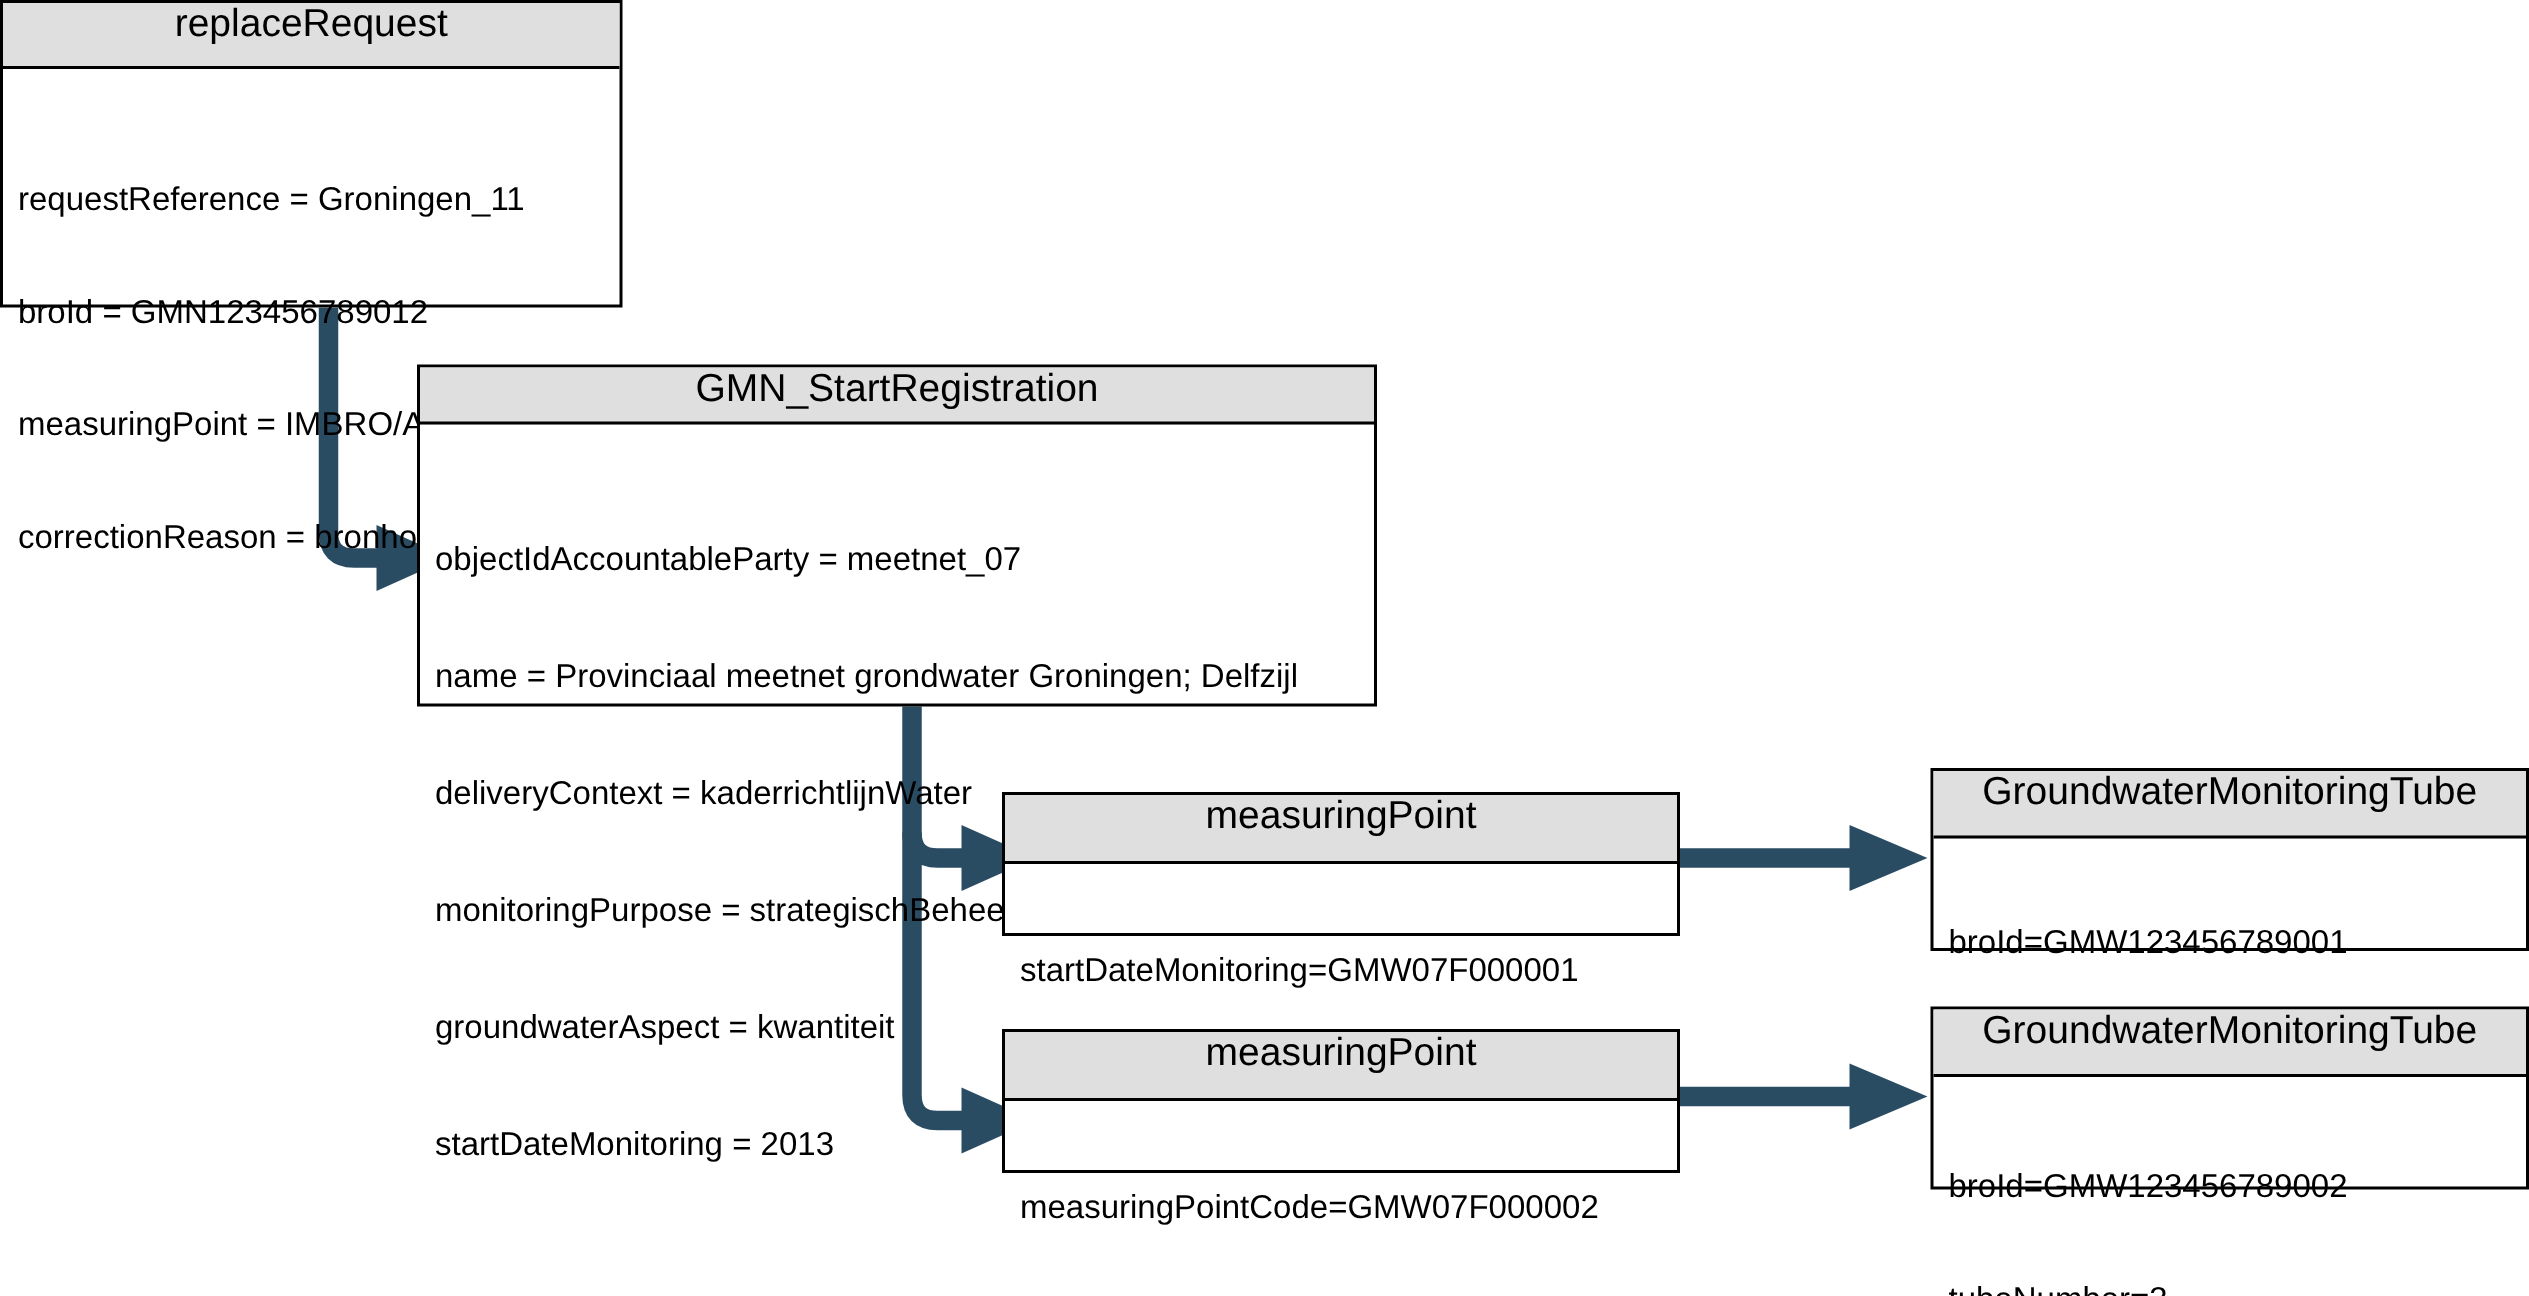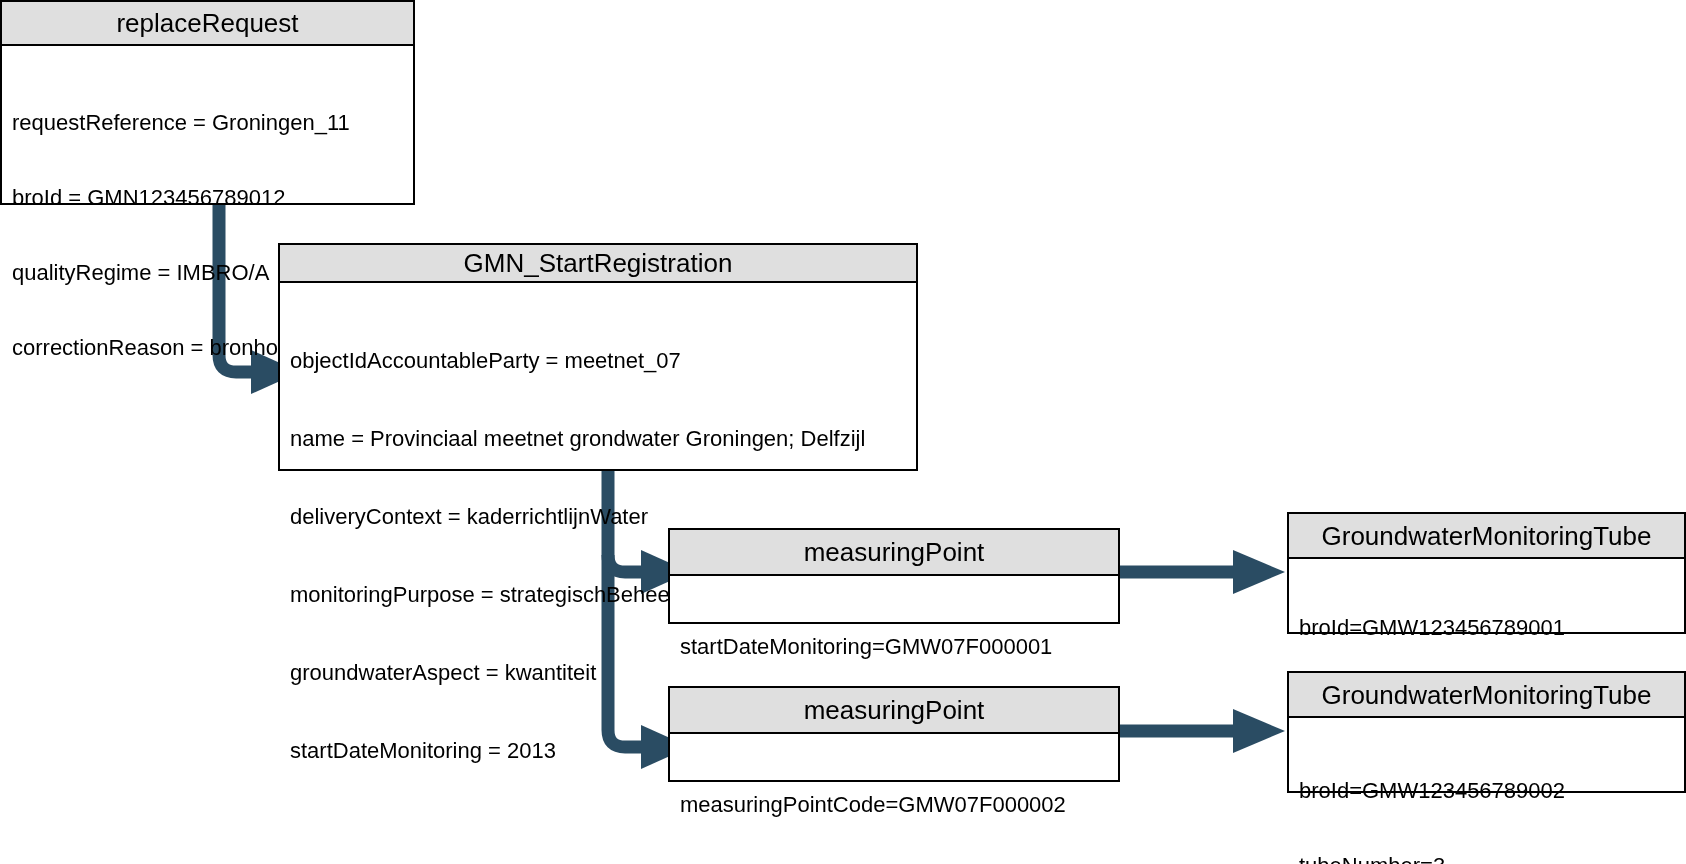--- a/index.html
+++ b/index.html
@@ -28,21 +28,20 @@
     box-sizing: border-box;
     background: #dfdfdf;
     border-bottom: 2px solid #000000;
     text-align: center;
     font-size: 26px;
     line-height: 1.0;
     color: #000000;
     white-space: nowrap;
     overflow: hidden;
     display: flex;
-    align-items: center;
     justify-content: center;
   }
   .uml-body {
     box-sizing: border-box;
     padding: 10px 10px 8px 10px;
     font-size: 22px;
     line-height: 25px;
     color: #000000;
     white-space: pre;
     overflow: hidden;
@@ -91,33 +90,33 @@
     <g>
       <path d="M 1120 731 L 1240 731" fill="none" stroke="#2a4c63" stroke-width="13"></path>
       <path d="M 1233 709 L 1285 731 L 1233 753 Z" fill="#2a4c63"></path>
     </g>
   </svg>
 
   <div class="uml-box" style="left:0px; top:0px; width:415px; height:205px;">
     <div class="uml-header" style="height:44px;">
       <span>replaceRequest</span>
     </div>
-    <div class="uml-body" style="padding-top:14px;">
+    <div class="uml-body" style="padding-top:24px;">
       <span class="attr-line">requestReference = Groningen_11</span>
       <span class="attr-line">broId = GMN123456789012</span>
-      <span class="attr-line">qualityRegime = IMBRO/A</span>
+      <span class="attr-line">measuringPoint = IMBRO/A</span>
       <span class="attr-line">correctionReason = bronhouder</span>
     </div>
   </div>
 
   <div class="uml-box" style="left:278px; top:243px; width:640px; height:228px;">
     <div class="uml-header" style="height:38px;">
       <span>GMN_StartRegistration</span>
     </div>
-    <div class="uml-body" style="padding-top:13px; line-height:26px;">
+    <div class="uml-body" style="padding-top:13px; line-height:26px;margin-top:12px;">
       <span class="attr-line">objectIdAccountableParty = meetnet_07</span>
       <span class="attr-line">name = Provinciaal meetnet grondwater Groningen; Delfzijl</span>
       <span class="attr-line">deliveryContext = kaderrichtlijnWater</span>
       <span class="attr-line">monitoringPurpose = strategischBeheerKwaliteitRegionaal</span>
       <span class="attr-line">groundwaterAspect = kwantiteit</span>
       <span class="attr-line">startDateMonitoring = 2013</span>
     </div>
   </div>
 
   <div class="uml-box" style="left:668px; top:528px; width:452px; height:96px;">

